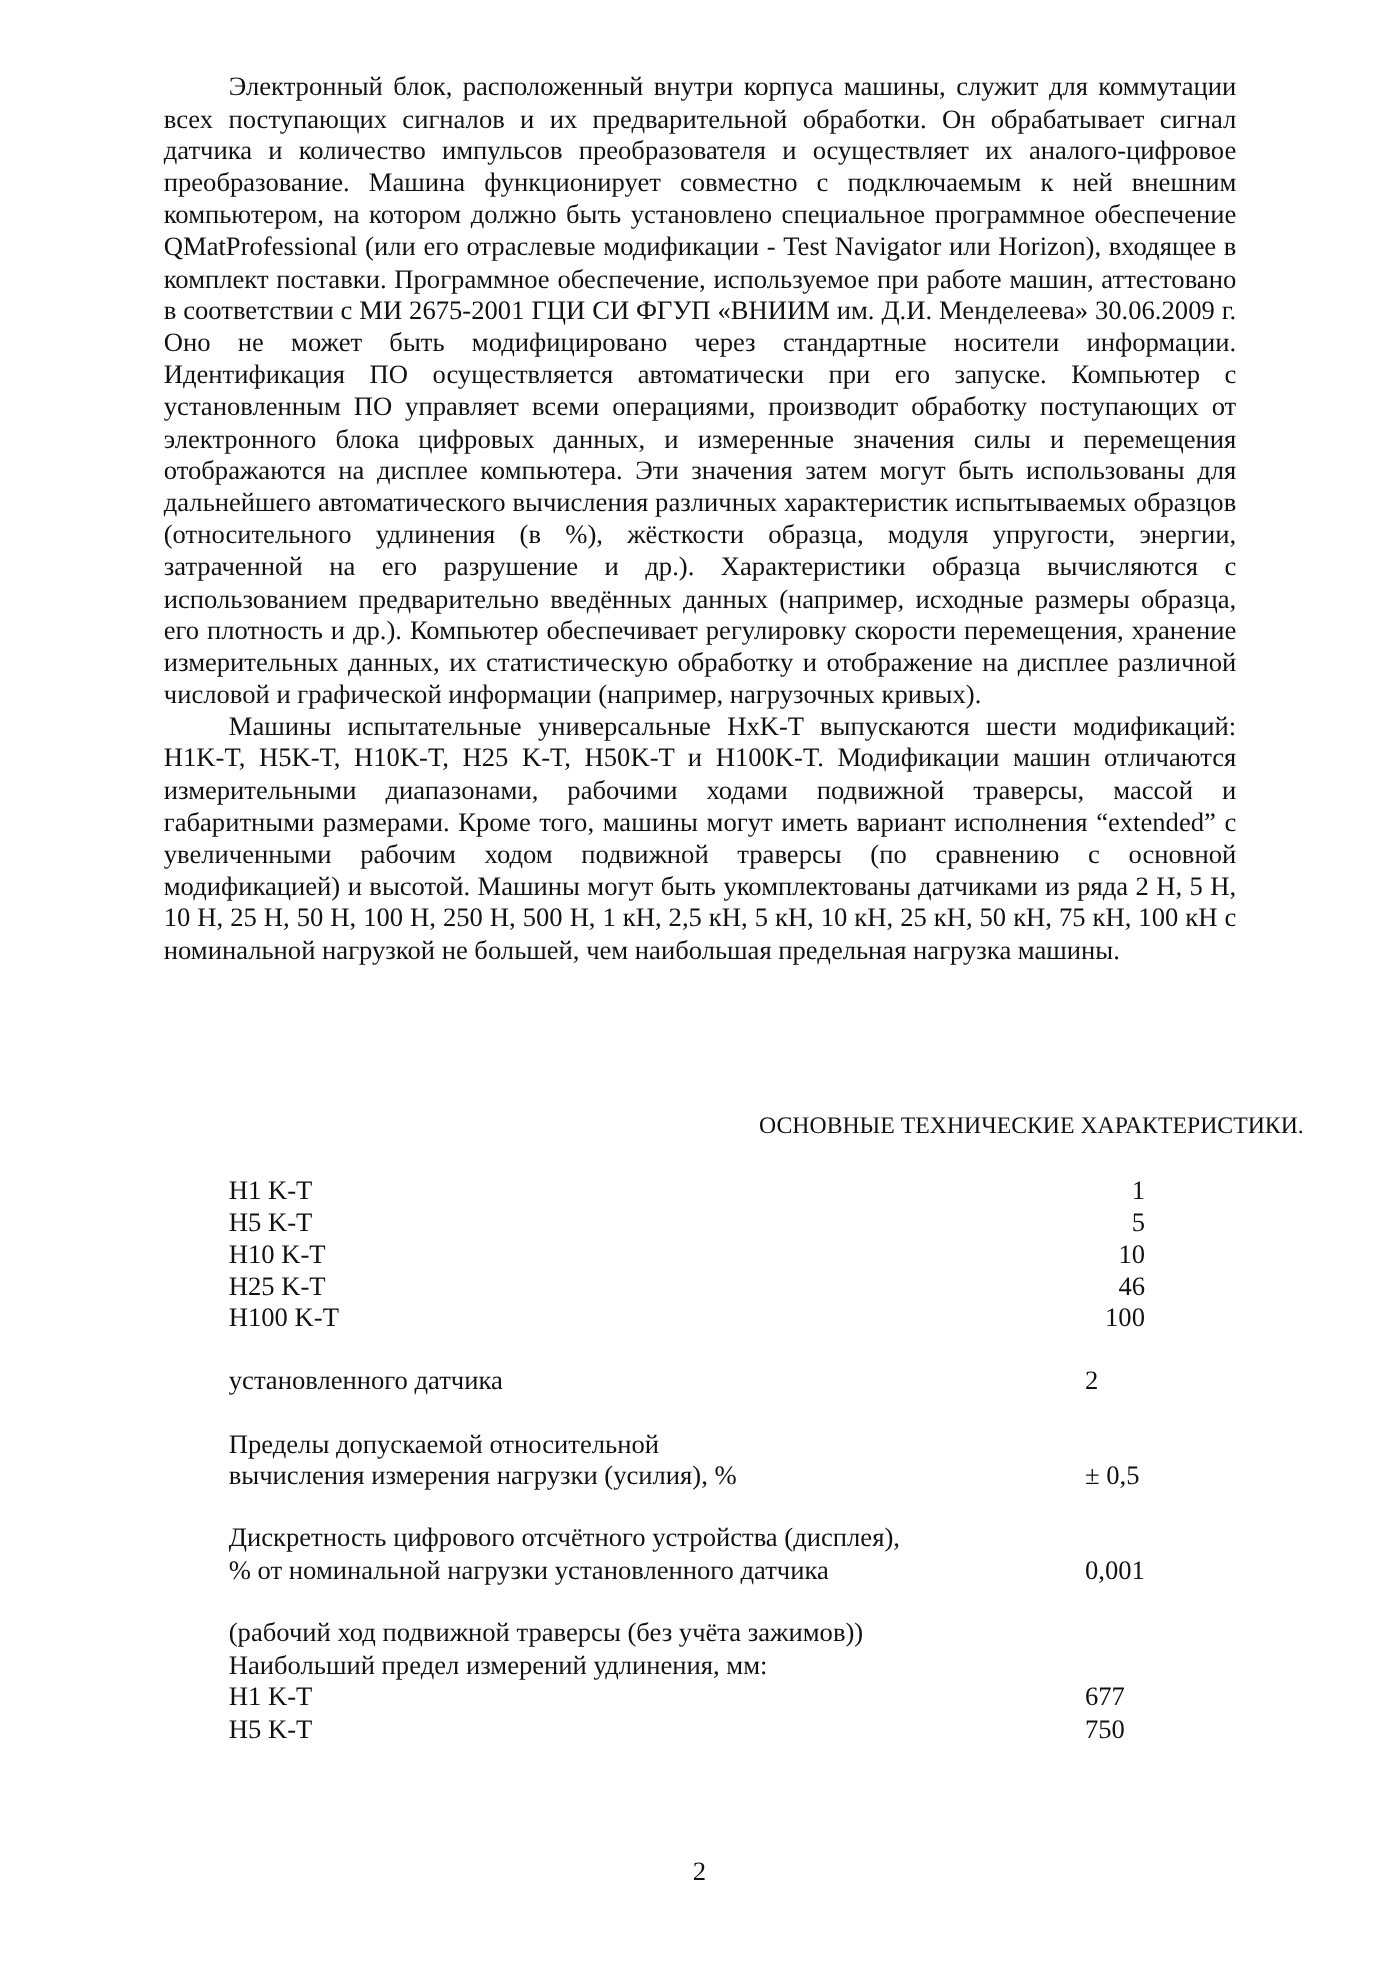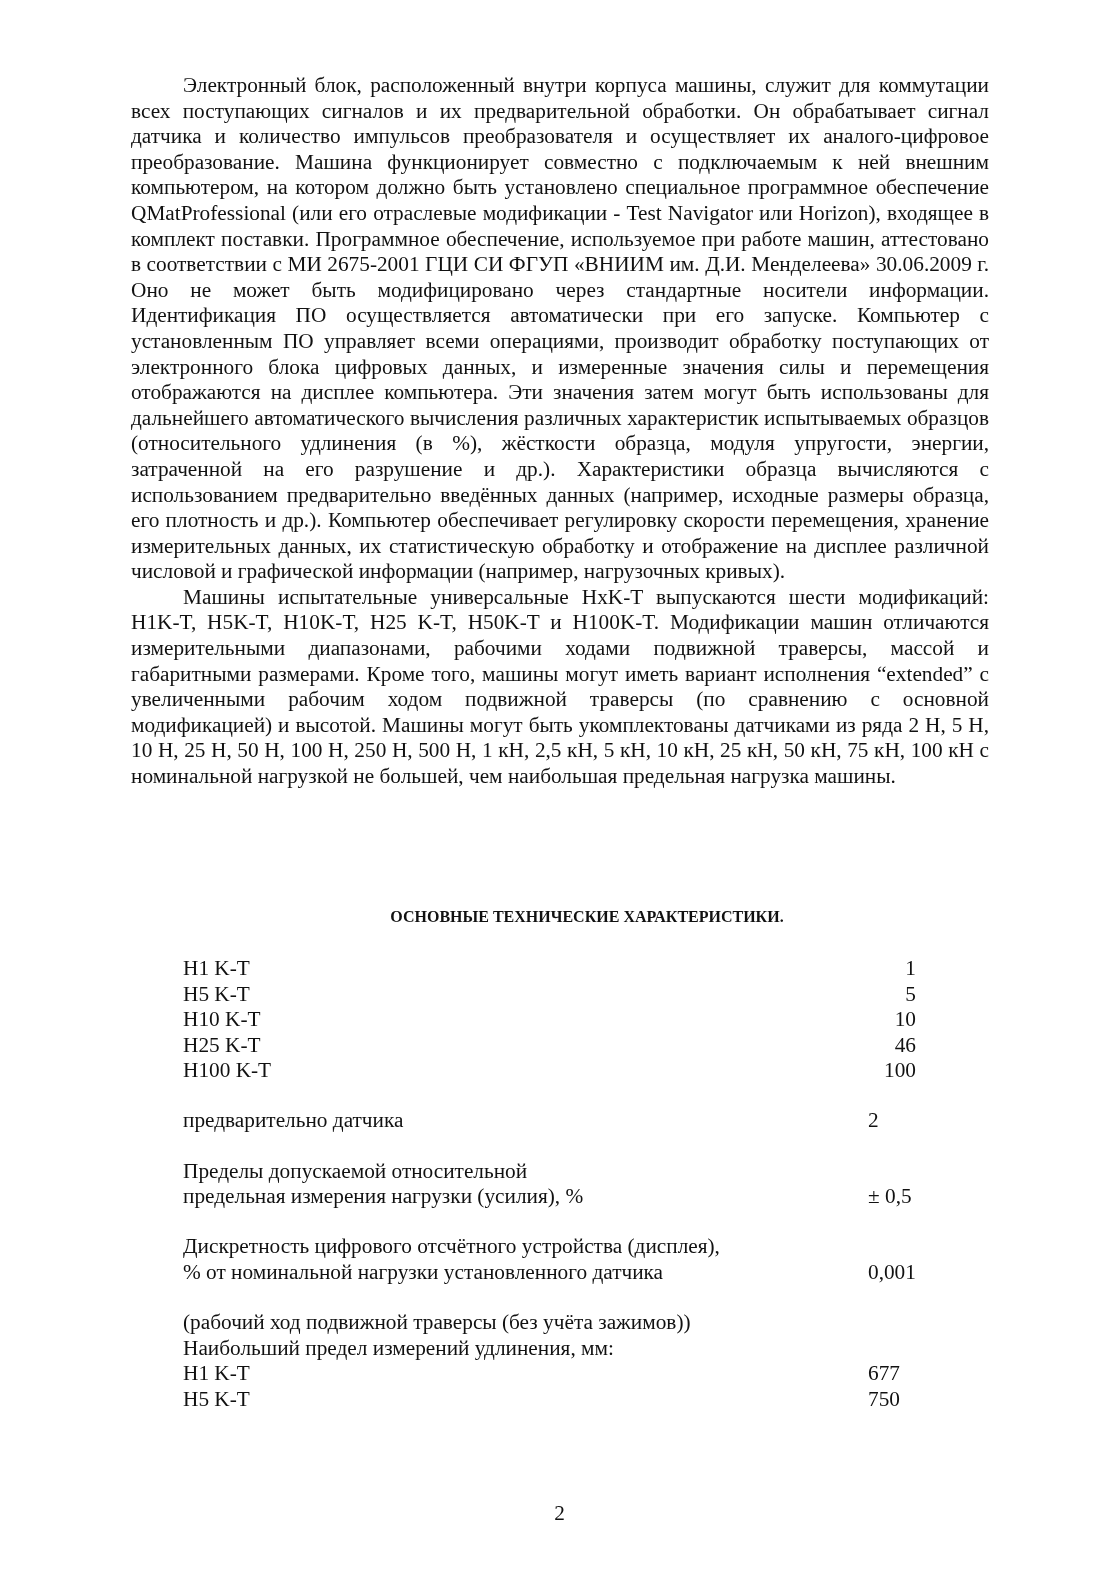--- a/index.html
+++ b/index.html
@@ -10,21 +10,21 @@
   body {
     width: 1119px;
     height: 1584px;
     position: relative;
     overflow: hidden;
     font-family: "Liberation Serif", "DejaVu Serif", serif;
     color: #111111;
   }
   .page {
     position: absolute;
-    left: 0; top: 16px;
+    left: 0; top: 0;
     width: 1119px;
     height: 1392px;
   }
   .body-text {
     position: absolute;
     left: 131px;
     top: 57px;
     width: 858px;
     font-size: 21.3px;
     line-height: 25.6px;
@@ -32,24 +32,23 @@
   }
   .body-text p {
     margin: 0;
     text-indent: 52px;
   }
   .heading {
     position: absolute;
     left: 131px;
     width: 912px;
     top: 888px;
-    text-align: center;
-    font-size: 16px;
+    text-align: right;
+    font-size: 19px;
     line-height: 26px;
-    font-weight: bold;
   }
   .specs {
     position: absolute;
     left: 183px;
     top: 940px;
     width: 760px;
     font-size: 21.3px;
     line-height: 25.6px;
   }
   .spec-group {
@@ -113,31 +112,31 @@
         <span class="val-right">46</span>
       </div>
       <div class="spec-line">
         <span>H100 K-T</span>
         <span class="val-right">100</span>
       </div>
     </div>
 
     <div class="spec-group">
       <div class="spec-line">
-        <span>предварительно датчика</span>
+        <span>установленного датчика</span>
         <span class="val-left">2</span>
       </div>
     </div>
 
     <div class="spec-group">
       <div class="spec-line">
         <span>Пределы допускаемой относительной</span>
       </div>
       <div class="spec-line">
-        <span>предельная измерения нагрузки (усилия), %</span>
+        <span>вычисления измерения нагрузки (усилия), %</span>
         <span class="val-left">± 0,5</span>
       </div>
     </div>
 
     <div class="spec-group">
       <div class="spec-line">
         <span>Дискретность цифрового отсчётного устройства (дисплея),</span>
       </div>
       <div class="spec-line">
         <span>% от номинальной нагрузки установленного датчика</span>

